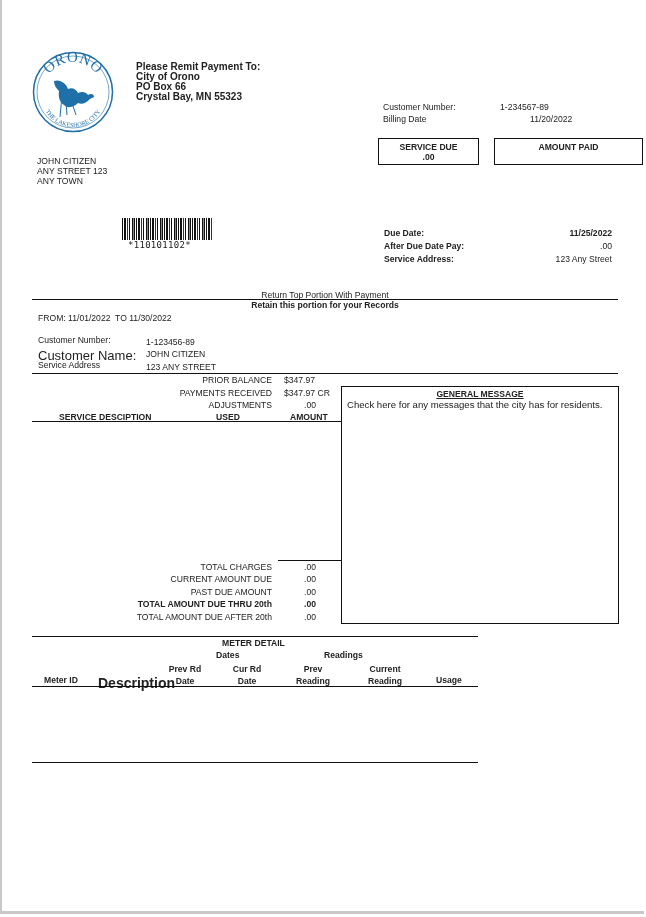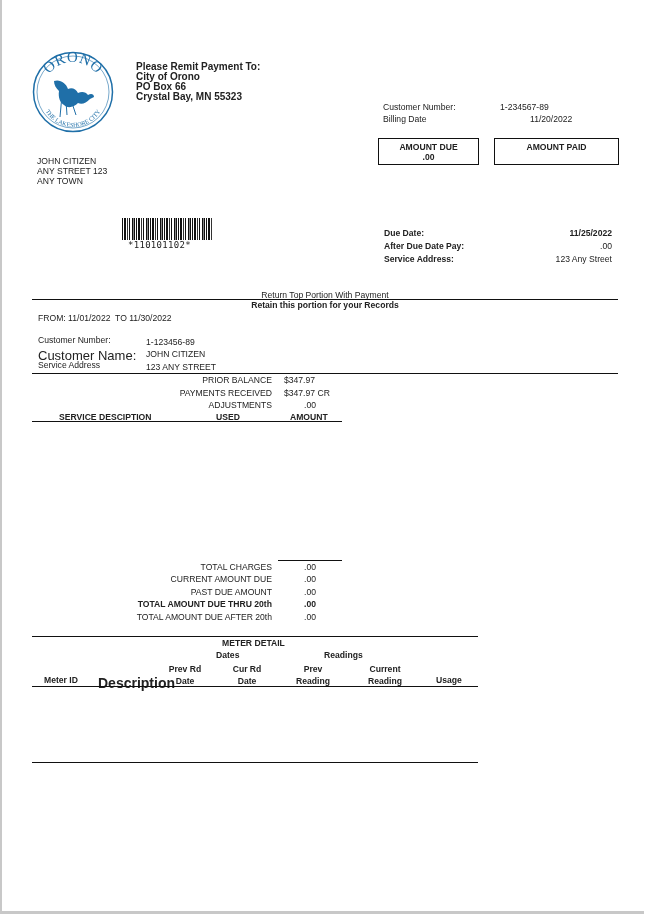--- a/index.html
+++ b/index.html
@@ -56,24 +56,24 @@
     <div>ANY STREET 123</div>
     <div>ANY TOWN</div>
   </div>
 
   <div class="abs" style="left:381px;top:102px;font-size:8.6px;">Customer Number:</div>
   <div class="abs" style="left:498px;top:102px;font-size:8.6px;">1-234567-89</div>
   <div class="abs" style="left:381px;top:114px;font-size:8.6px;">Billing Date</div>
   <div class="abs" style="left:528px;top:114px;font-size:8.6px;">11/20/2022</div>
 
   <div class="box c b" style="left:376px;top:138px;width:101px;height:27px;font-size:8.6px;line-height:10px;padding-top:3px;">
-    <div>AMOUNT DUE</div>
+    <div>SERVICE DUE</div>
     <div>.00</div>
   </div>
-  <div class="box c b" style="left:492px;top:138px;width:125px;height:27px;font-size:8.6px;line-height:10px;padding-top:3px;">
+  <div class="box c b" style="left:492px;top:138px;width:149px;height:27px;font-size:8.6px;line-height:10px;padding-top:3px;">
     <div>AMOUNT PAID</div>
   </div>
 
   <div class="barcode"></div>
   <div class="abs" style="left:126px;top:240px;font-family:'DejaVu Sans Mono', monospace;font-size:9px;letter-spacing:0.3px;">*110101102*</div>
 
   <div class="abs b" style="left:382px;top:228px;font-size:8.6px;">Due Date:</div>
   <div class="abs b r" style="left:520px;width:90px;top:228px;font-size:8.6px;">11/25/2022</div>
   <div class="abs b" style="left:382px;top:241px;font-size:8.6px;">After Due Date Pay:</div>
   <div class="abs r" style="left:520px;width:90px;top:241px;font-size:8.6px;">.00</div>
@@ -112,20 +112,24 @@
   <div class="abs" style="left:302px;top:562px;font-size:8.6px;">.00</div>
   <div class="abs r" style="left:100px;width:170px;top:574px;font-size:8.6px;">CURRENT AMOUNT DUE</div>
   <div class="abs" style="left:302px;top:574px;font-size:8.6px;">.00</div>
   <div class="abs r" style="left:100px;width:170px;top:587px;font-size:8.6px;">PAST DUE AMOUNT</div>
   <div class="abs" style="left:302px;top:587px;font-size:8.6px;">.00</div>
   <div class="abs r b" style="left:100px;width:170px;top:599px;font-size:8.6px;">TOTAL AMOUNT DUE THRU 20th</div>
   <div class="abs b" style="left:302px;top:599px;font-size:8.6px;">.00</div>
   <div class="abs r" style="left:100px;width:170px;top:612px;font-size:8.6px;">TOTAL AMOUNT DUE AFTER 20th</div>
   <div class="abs" style="left:302px;top:612px;font-size:8.6px;">.00</div>
 
+  <div class="box" style="left:339px;top:386px;width:278px;height:238px;">
+    <div class="c b" style="margin-top:2px;font-size:8.6px;text-decoration:underline;">GENERAL MESSAGE</div>
+    <div style="padding:0 5px;font-size:9.6px;line-height:11px;">Check here for any messages that the city has for residents.</div>
+  </div>
 
   <div class="hline" style="left:30px;width:446px;top:636px;"></div>
   <div class="abs b" style="left:220px;top:638px;font-size:8.6px;">METER DETAIL</div>
   <div class="abs b" style="left:214px;top:650px;font-size:8.6px;">Dates</div>
   <div class="abs b" style="left:314px;top:650px;font-size:8.6px;padding-left:8px;">Readings</div>
 
   <div class="abs b" style="left:42px;top:675px;font-size:8.6px;">Meter ID</div>
   <div class="abs b" style="left:96px;top:675px;font-size:14px;">Description</div>
   <div class="abs b c" style="left:160px;width:46px;top:663px;font-size:8.6px;line-height:12px;">
     <div>Prev Rd</div>

